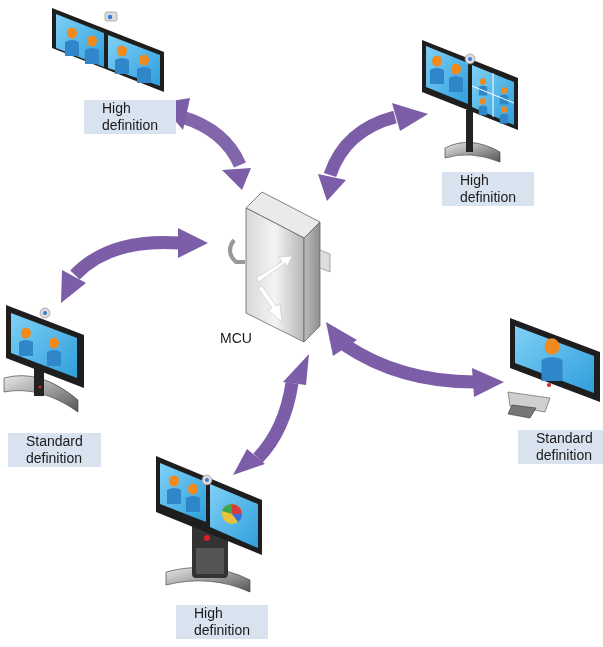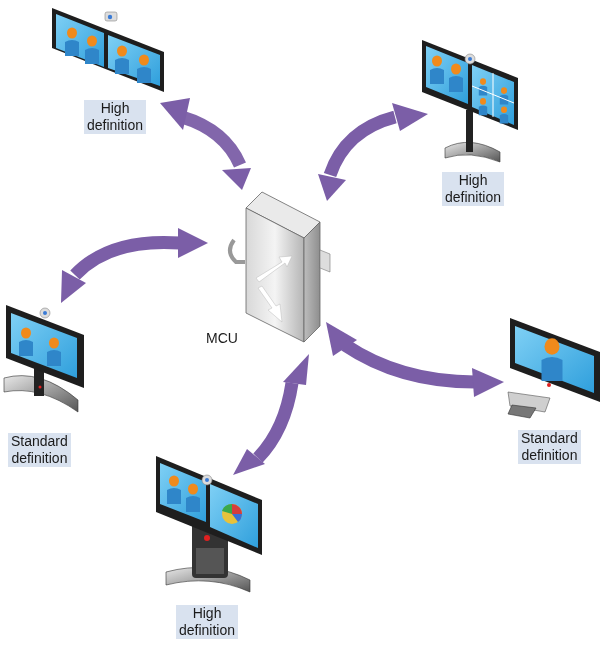--- a/index.html
+++ b/index.html
@@ -1,21 +1,21 @@
 <!DOCTYPE html>
 <html><head>
 <meta charset="utf-8">
 <style>
   html, body { margin:0; padding:0; background:#ffffff; }
   body { width:603px; height:647px; position:relative; overflow:hidden;
          font-family:"Liberation Sans", sans-serif; }
   svg#diagram { position:absolute; left:0; top:0; }
   .label { position:absolute; background:#d9e2ef; color:#1a1a1a;
-           font-size:14px; line-height:17px; text-align:center;
-           padding:0 3px; }
+           font-size:14px; line-height:17px; 
+           padding:0 18px; }
   .label span { display:block; }
   .mcu-label { position:absolute; font-size:14px; color:#1a1a1a; }
 </style>
 </head>
 <body>
 
 <svg id="diagram" width="603" height="647" viewBox="0 0 603 647">
   <defs>
     <linearGradient id="mcuFront" x1="0" y1="0" x2="1" y2="0">
       <stop offset="0" stop-color="#d8d8d8"></stop>
@@ -174,13 +174,13 @@
 <div class="label" style="left:518px; top:430px;">
   <span>Standard</span>
   <span>definition</span>
 </div>
 
 <div class="label" style="left:176px; top:605px;">
   <span>High</span>
   <span>definition</span>
 </div>
 
-<div class="mcu-label" style="left:206px; top:330px;">MCU</div>
+<div class="mcu-label" style="left:220px; top:330px;">MCU</div>
 
 </body></html>

